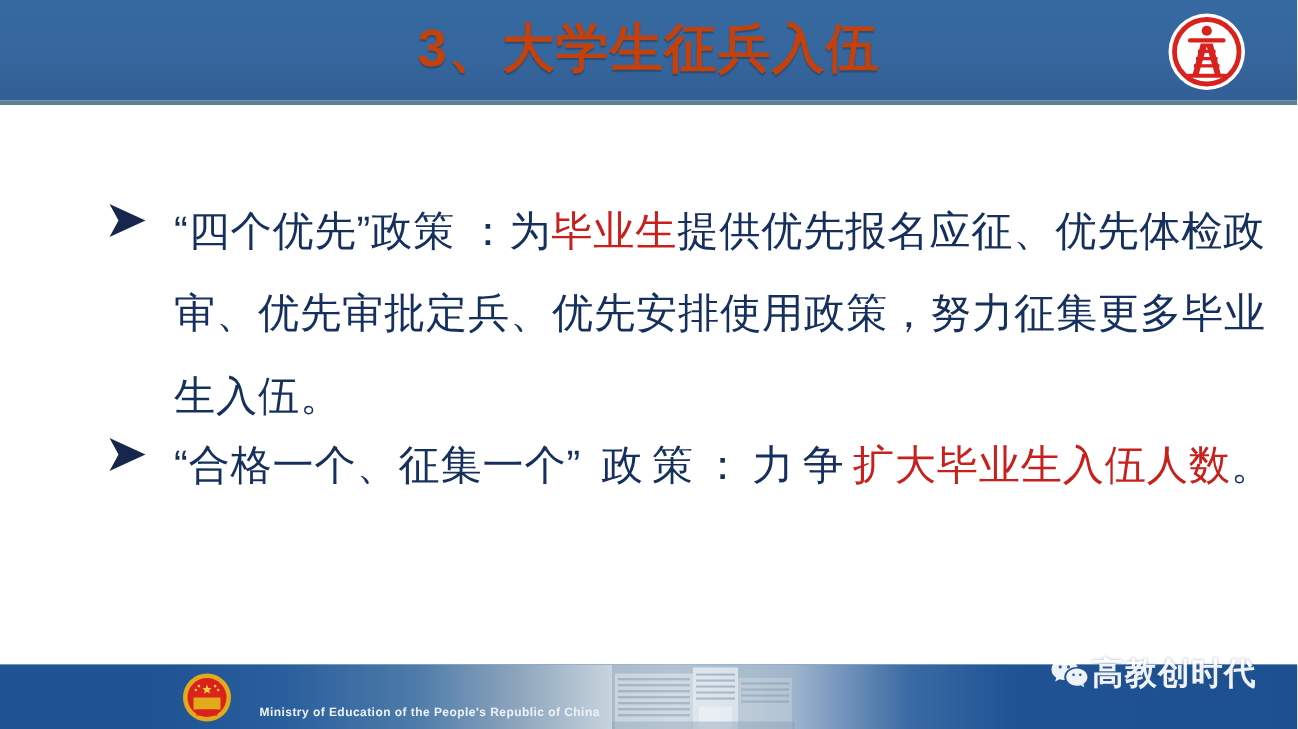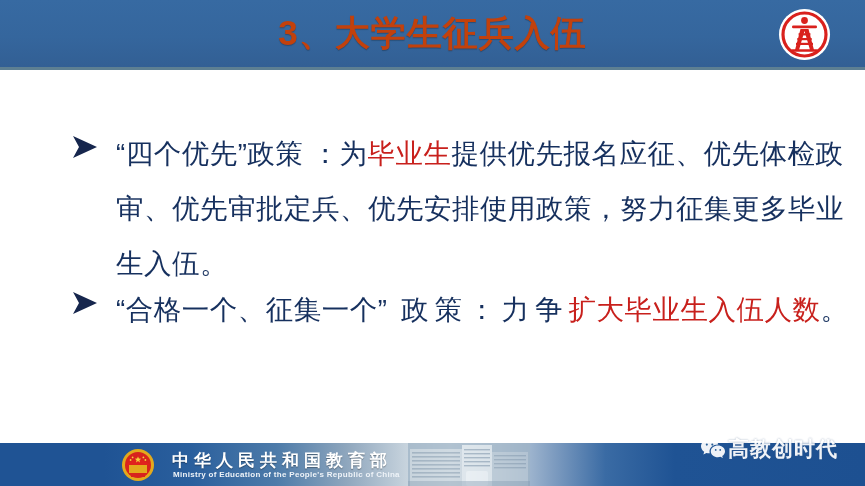--- a/index.html
+++ b/index.html
@@ -281,21 +281,20 @@
       <rect x="11" y="26" width="14" height="4" fill="#d8231d"></rect>
       <g fill="#f4d23a">
         <polygon points="18,9.5 18.9,11.6 21.1,11.8 19.4,13.2 20,15.4 18,14.1 16,15.4 16.6,13.2 14.9,11.8 17.1,11.6"></polygon>
         <circle cx="12.6" cy="10.4" r="0.9"></circle>
         <circle cx="10.6" cy="13.0" r="0.9"></circle>
         <circle cx="23.4" cy="10.4" r="0.9"></circle>
         <circle cx="25.4" cy="13.0" r="0.9"></circle>
       </g>
     </svg>
 
-    <div class="footer-cn">中华人民共和国教育部</div>
     <div class="footer-en">Ministry of Education of the People's Republic of China</div>
   </div>
 
   <div class="watermark">
     <svg class="wm-icon" viewBox="0 0 26 22">
       <path d="M9.6 1.2C4.8 1.2 1 4.4 1 8.3c0 2.2 1.2 4.2 3.2 5.5L3.4 16.4l3-1.5c.9.3 1.9.4 2.9.4h.5c-.2-.6-.3-1.2-.3-1.8 0-3.8 3.7-6.9 8.3-6.9h.6C17.5 3.7 13.9 1.2 9.6 1.2z" fill="#ffffff"></path>
       <circle cx="6.8" cy="6.6" r="1.05" fill="#2a5f97"></circle>
       <circle cx="12.3" cy="6.6" r="1.05" fill="#2a5f97"></circle>
       <path d="M25 13.4c0-3.2-3.2-5.8-7.1-5.8s-7.1 2.6-7.1 5.8c0 3.2 3.2 5.8 7.1 5.8.9 0 1.7-.1 2.5-.4l2.5 1.3-.7-2.1c1.7-1.1 2.8-2.7 2.8-4.6z" fill="#ffffff"></path>
       <circle cx="15.7" cy="11.9" r="0.88" fill="#2a5f97"></circle>

